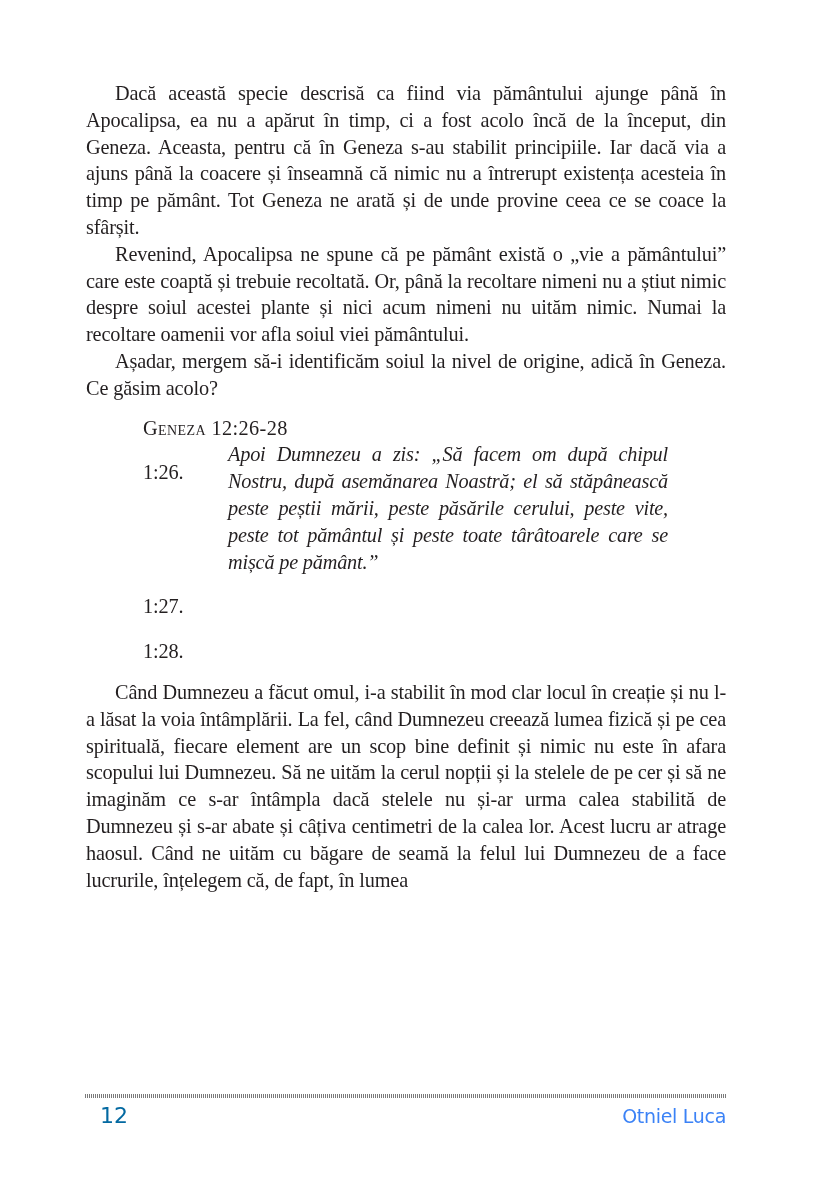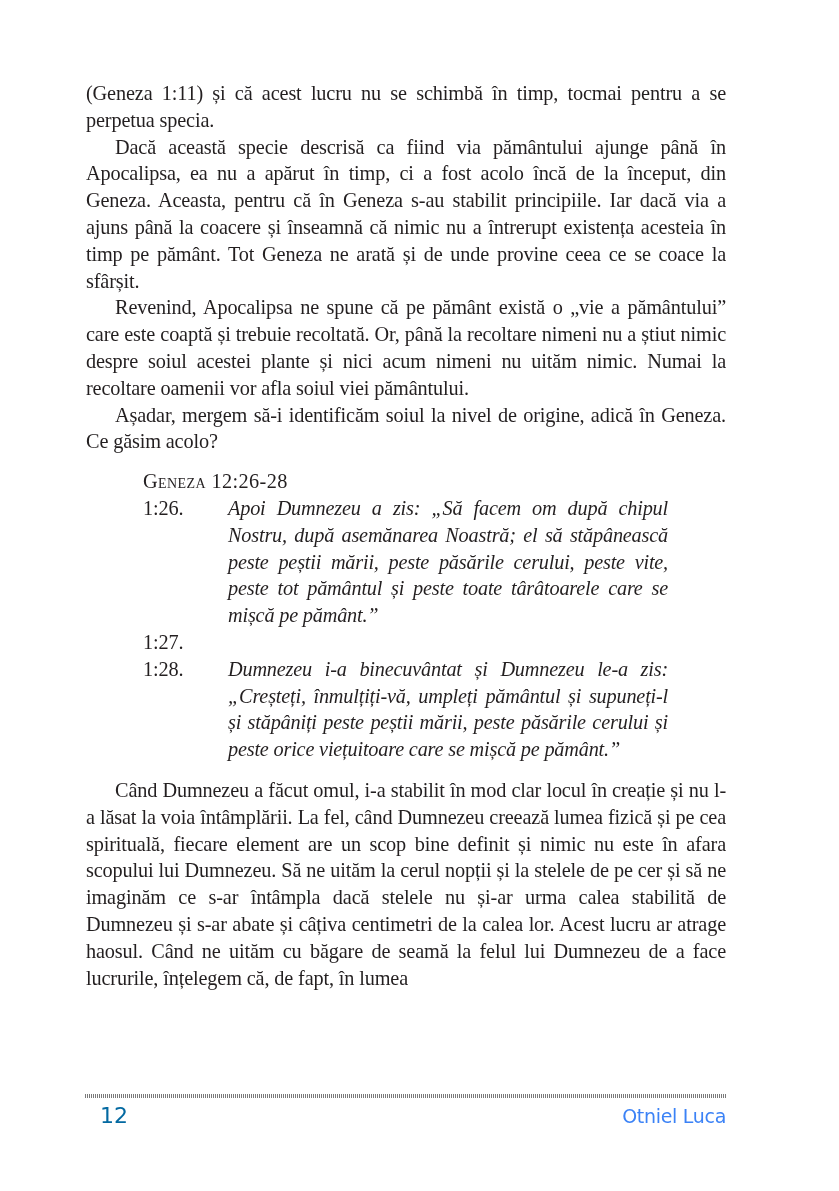--- a/index.html
+++ b/index.html
@@ -48,20 +48,21 @@
       text-align: left;
     }
     .verse {
       display: flex;
       margin: 0;
     }
     .verse-num {
       width: 85px;
       flex: 0 0 85px;
       text-align: left;
+      margin-top: 18px;
     }
     .verse-text {
       width: 440px;
       font-style: italic;
       text-align: justify;
       letter-spacing: -0.2px;
     }
     .footer-rule {
       position: absolute;
       left: 85px;
@@ -97,40 +98,38 @@
       letter-spacing: -0.3px;
     }
   </style>
 </head>
 <body>
 
 <div class="page">
 
   <div class="text-column">
 
-    <p class="para no-indent">(Geneza 1:11) și că acest lucru nu se schimbă în timp, tocmai pentru a se perpetua specia.</p>
     <p class="para">Dacă această specie descrisă ca fiind via pământului ajunge până în Apocalipsa, ea nu a apărut în timp, ci a fost acolo încă de la început, din Geneza. Aceasta, pentru că în Geneza s-au stabilit principiile. Iar dacă via a ajuns până la coacere și înseamnă că nimic nu a întrerupt existența acesteia în timp pe pământ. Tot Geneza ne arată și de unde provine ceea ce se coace la sfârșit.</p>
     <p class="para">Revenind, Apocalipsa ne spune că pe pământ există o „vie a pământului” care este coaptă și trebuie recoltată. Or, până la recoltare nimeni nu a știut nimic despre soiul acestei plante și nici acum nimeni nu uităm nimic. Numai la recoltare oamenii vor afla soiul viei pământului.</p>
     <p class="para">Așadar, mergem să-i identificăm soiul la nivel de origine, adică în Geneza. Ce găsim acolo?</p>
 
     <div class="quote-block">
       <p class="quote-heading">Geneza 12:26-28</p>
 
       <div class="verse">
         <span class="verse-num">1:26.</span>
         <span class="verse-text">Apoi Dumnezeu a zis: „Să facem om după chipul Nostru, după asemănarea Noastră; el să stăpânească peste peștii mării, peste păsările cerului, peste vite, peste tot pământul și peste toate târâtoarele care se mișcă pe pământ.”</span>
       </div>
 
       <div class="verse">
         <span class="verse-num">1:27.</span>
       </div>
 
       <div class="verse">
         <span class="verse-num">1:28.</span>
-        <span class="verse-text">Dumnezeu i-a binecuvântat și Dumnezeu le-a zis: „Creșteți, înmulțiți-vă, umpleți pământul și supuneți-l și stăpâniți peste peștii mării, peste păsările cerului și peste orice viețuitoare care se mișcă pe pământ.”</span>
       </div>
     </div>
 
     <p class="para">Când Dumnezeu a făcut omul, i-a stabilit în mod clar locul în creație și nu l-a lăsat la voia întâmplării. La fel, când Dumnezeu creează lumea fizică și pe cea spirituală, fiecare element are un scop bine definit și nimic nu este în afara scopului lui Dumnezeu. Să ne uităm la cerul nopții și la stelele de pe cer și să ne imaginăm ce s-ar întâmpla dacă stelele nu și-ar urma calea stabilită de Dumnezeu și s-ar abate și câțiva centimetri de la calea lor. Acest lucru ar atrage haosul. Când ne uităm cu băgare de seamă la felul lui Dumnezeu de a face lucrurile, înțelegem că, de fapt, în lumea</p>
   </div>
 
   <div class="footer-rule"></div>
   <div class="footer-page-number">12</div>
   <div class="footer-author">Otniel Luca</div>
 

